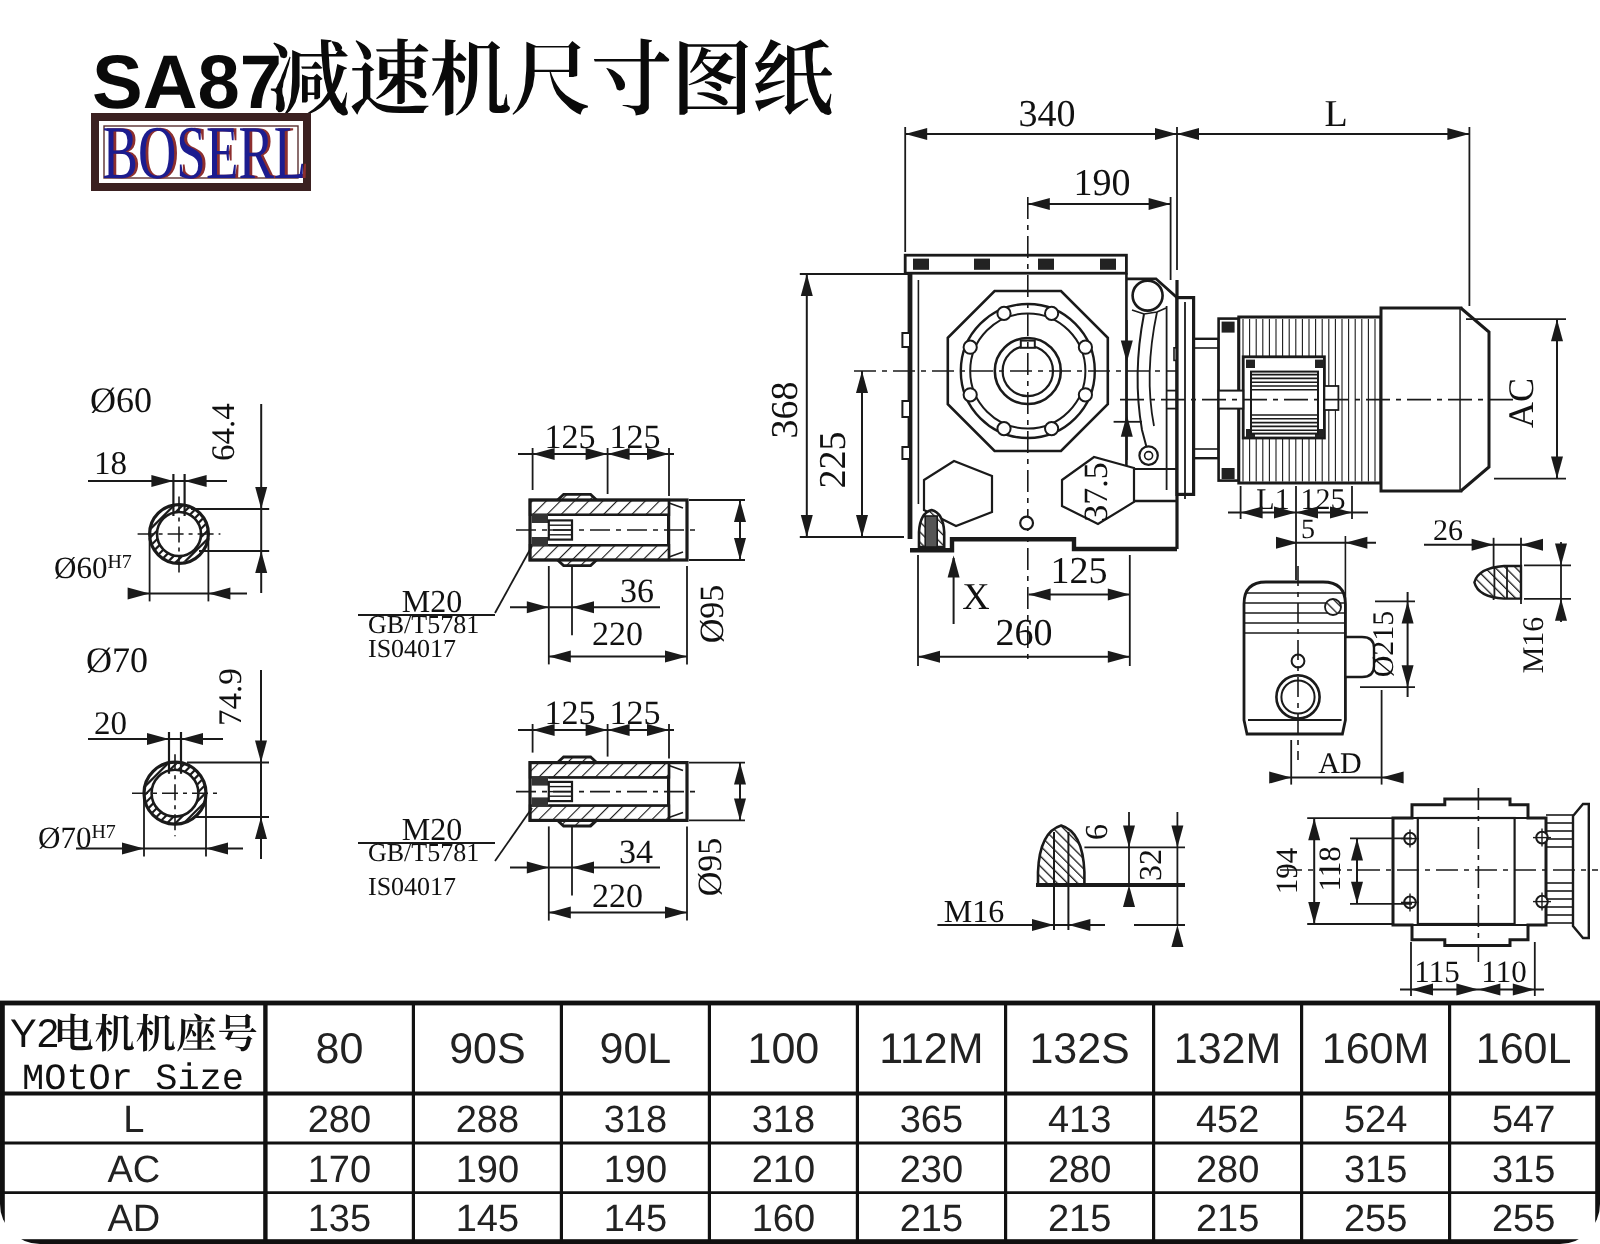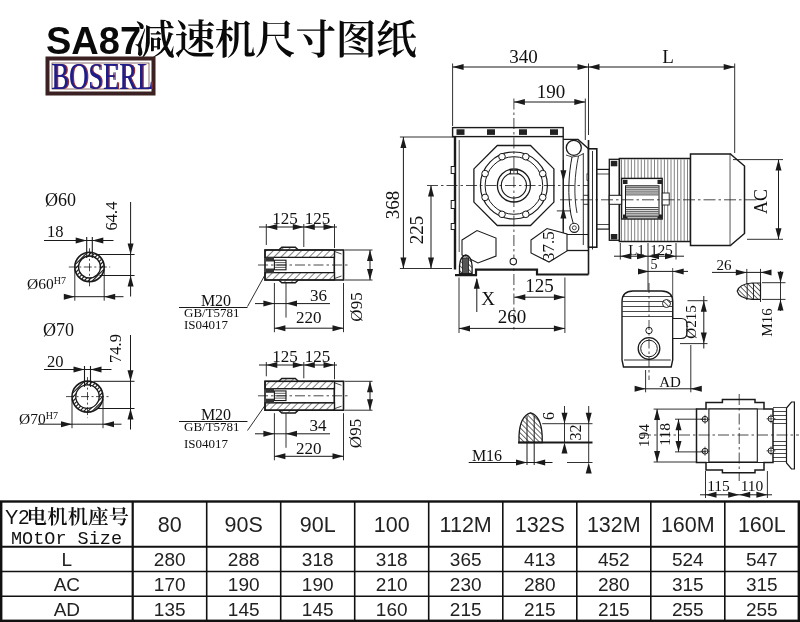--- a/index.html
+++ b/index.html
@@ -1,15 +1,15 @@
 <!DOCTYPE html>
 <html><head><meta charset="utf-8">
 <style>
 html,body{margin:0;padding:0;background:#fff;}
-#page{position:relative;width:800px;height:622px;background:#ffffff;overflow:hidden;}
+#page{position:relative;width:800px;height:622px;background:#ffffff;overflow:hidden;border-radius:20px;}
 </style></head>
 <body>
 <div id="page">
 <svg width="800" height="622" viewBox="0 0 800 622" xmlns="http://www.w3.org/2000/svg">
 <rect x="0" y="0" width="800" height="622" fill="#ffffff"></rect>
 <defs>
 <pattern id="h1" width="5" height="5" patternUnits="userSpaceOnUse" patternTransform="rotate(45)">
   <rect width="5" height="5" fill="white"></rect>
           <line x1="0" y1="0" x2="0" y2="5" stroke="#1a1a1a" stroke-width="1.1"></line>
 </pattern>

